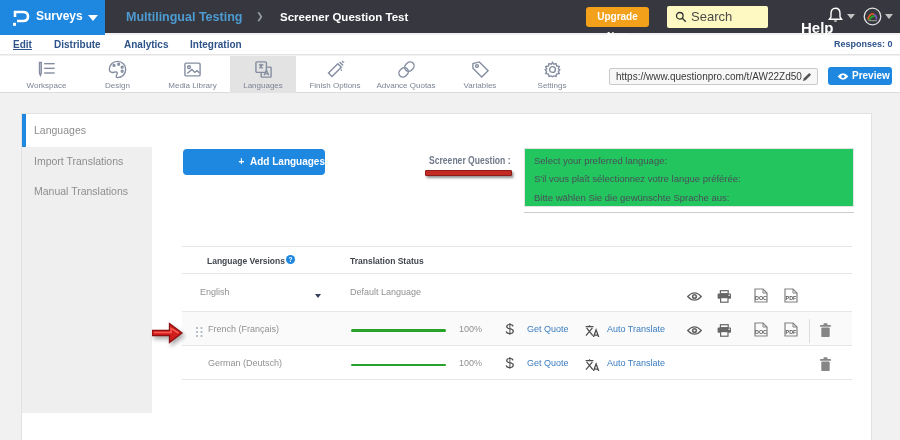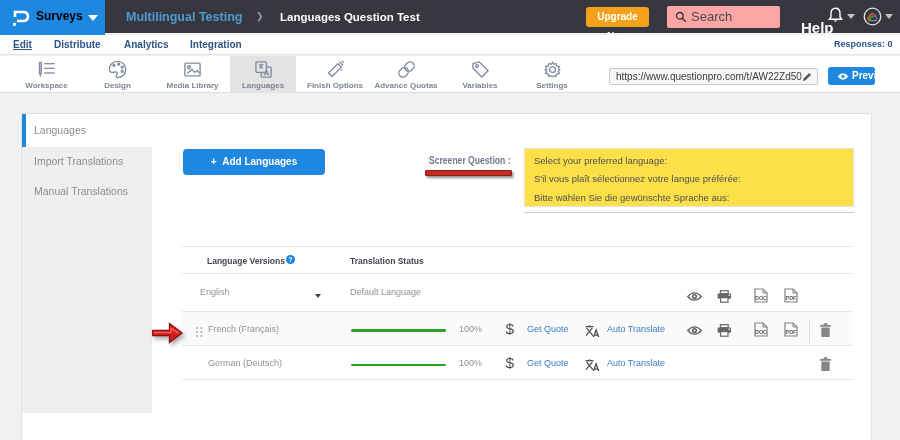--- a/index.html
+++ b/index.html
@@ -3,58 +3,58 @@
 <meta charset="utf-8">
 <style>
 * { margin:0; padding:0; box-sizing:border-box; }
 html,body { width:900px; height:440px; overflow:hidden; }
 body { font-family:"Liberation Sans", sans-serif; background:#f1f1f1; position:relative; }
 .abs { position:absolute; }
 
 
 .topbar { position:absolute; left:0; top:0; width:900px; height:33px; background:#36373f; }
 .logobox { position:absolute; left:0; top:0; width:105px; height:35px; background:#1e87e0; color:#fff; }
-.surveys { position:absolute; left:36px; top:9px; font-size:12px; font-weight:700; color:#000000; }
+.surveys { position:absolute; left:36px; top:9px; font-size:12px; font-weight:700; color:#ffffff; }
 .caret-w { position:absolute; width:0; height:0; border-left:5px solid transparent; border-right:5px solid transparent; border-top:6px solid #fff; }
 .bc1 { position:absolute; left:126px; top:10px; font-size:12.5px; font-weight:700; color:#4d9bd1;text-align:center; }
 .bc-sep { position:absolute; left:256px; top:11px; font-size:9px; color:#9aa0a6; }
 .bc2 { position:absolute; left:280px; top:11px; font-size:11.5px; font-weight:700; color:#fff; }
 .upgrade { position:absolute; left:586px; top:7px; width:63px; height:20px; background:#f3a11a; border-radius:3px; color:#fff; font-size:10px; font-weight:700; text-align:center; line-height:20px; }
-.search { position:absolute; left:667px; top:6px; width:113px; height:22px; background:#fca5a5; border-radius:2px; }
+.search { position:absolute; left:667px; top:6px; width:101px; height:22px; background:#fef9c3; border-radius:2px; }
 .search .ph { position:absolute; left:24px; top:3px; font-size:13px; color:#4a4a4a; }
 .help { position:absolute; left:801px; top:19px; font-size:15px; font-weight:700; color:#fff; }
 
 
 .nav { position:absolute; left:0; top:35px; width:900px; height:20px; background:#fff; border-bottom:1px solid #e4e4e4; }
 .navl { position:absolute; top:39px; font-size:10px; font-weight:700; color:#2d5389; }
 
 
 .toolbar { position:absolute; left:0; top:56px; width:900px; height:37px; background:#fff; border-bottom:1px solid #dcdcdc; }
 .titem { position:absolute; top:0; height:37px; text-align:center; }
-.titem .lbl { position:absolute; left:0; right:0; top:24.5px; font-size:8px; color:#7d8495;font-weight:bold; }
+.titem .lbl { position:absolute; left:0; right:0; top:24.5px; font-size:8px; color:#7d8495; }
 .titem svg { position:absolute; top:2.5px; left:50%; margin-left:-10.5px; }
 .titem.sel { background:#e3e3e3; }
 .urlbox { position:absolute; left:609px; top:12px; width:209px; height:17px; background:#f7f7f7; border:1px solid #c9c9c9; border-radius:2px; }
 .urlbox .u { position:absolute; left:6px; top:2px; font-size:10px; color:#3a3a3a; white-space:nowrap; }
-.preview { position:absolute; left:828px; top:11px; width:47px; height:18px; background:#1e87e0; border-radius:3px; color:#fff; font-size:10px; font-weight:700;text-decoration:underline; }
+.preview { position:absolute; left:828px; top:11px; width:64px; height:18px; background:#1e87e0; border-radius:3px; color:#fff; font-size:10px; font-weight:700;text-decoration:underline; }
 
 
 .card { position:absolute; left:21px; top:113px; width:851px; height:327px; background:#fff; border:1px solid #e2e2e2; border-bottom:none; }
 
 
 .side { position:absolute; left:0; top:0; width:130px; height:299px; background:#efefef; }
 .sitem { position:absolute; font-size:10.5px; color:#8e8e8e; white-space:nowrap; }
 
 
-.addbtn { position:absolute; left:161px; top:35px; width:142px; height:26px; background:#1e87e0; border-radius:4px; color:#fff; text-align:center; font-size:10px; font-weight:700; line-height:26px; }
+.addbtn { position:absolute; left:161px; top:35px; width:142px; height:26px; background:#1e87e0; border-radius:4px; color:#fff; text-align:right; font-size:10px; font-weight:700; line-height:26px; }
 
 
 .scr-lbl { position:absolute; left:407px; top:40px; font-size:11px; font-weight:700; color:#70798a; white-space:nowrap; transform:scaleX(0.78); transform-origin:0 0; }
 .scr-bar { position:absolute; left:403px; top:56px; width:87px; height:6px; background:#c32b24; border:1px solid #901c18; box-shadow:1.5px 2px 2.5px rgba(120,120,120,0.8); border-radius:1px; }
-.scr-box { position:absolute; left:502px; top:34px; width:330px; height:59px; background:#fde047; border:1px solid #e3e3e3; padding:3px 0 0 9px; }
+.scr-box { position:absolute; left:502px; top:34px; width:330px; height:59px; background:#22c55e; border:1px solid #e3e3e3; padding:3px 0 0 9px; }
 .scr-box div { font-size:9.5px; color:#4a4f58; line-height:18.4px; }
 .scr-line { position:absolute; left:502px; top:98px; width:330px; height:1px; background:#cccccc; }
 
 
 .tline { position:absolute; left:160px; height:1px; background:#e6e6e6; width:670px; }
 .th { font-size:8.5px; font-weight:700; color:#42464e; position:absolute; white-space:nowrap; }
 .gray { color:#919191; font-size:9px; position:absolute; white-space:nowrap; }
 .blue-link { color:#3b7dc0; font-size:9px; position:absolute; white-space:nowrap; }
 .pbar { position:absolute; height:2.5px; background:#28a228; border-radius:2px; }
 .vdiv { position:absolute; width:1px; height:26px; background:#dcdcdc; }
@@ -68,21 +68,21 @@
 <div class="logobox">
   <svg width="24" height="24" style="position:absolute;left:8px;top:5px;" viewBox="0 0 24 24">
     <path d="M7 12 V7 H15 Q20 7 20 11.5 Q20 16 15 16 H9" fill="none" stroke="#fff" stroke-width="2.6"></path>
     <rect x="5" y="17.8" width="3" height="3" fill="#fff"></rect>
   </svg>
   <span class="surveys">Surveys</span>
   <span class="caret-w" style="left:88px; top:15px;"></span>
 </div>
 <span class="bc1">Multilingual Testing</span>
 <span class="bc-sep">❯</span>
-<span class="bc2">Languages Question Test</span>
+<span class="bc2">Screener Question Test</span>
 <div class="upgrade">Upgrade Now</div>
 <div class="search">
   <svg width="12" height="12" style="position:absolute;left:8px;top:5px;" viewBox="0 0 12 12">
     <circle cx="4.8" cy="4.8" r="3.3" fill="none" stroke="#333" stroke-width="1.3"></circle>
     <line x1="7.3" y1="7.3" x2="10.8" y2="10.8" stroke="#333" stroke-width="1.3"></line>
   </svg>
   <span class="ph">Search</span>
 </div>
 <span class="help">Help</span>
 <svg width="19" height="20" style="position:absolute;left:826px;top:6px;" viewBox="0 0 19 20">

